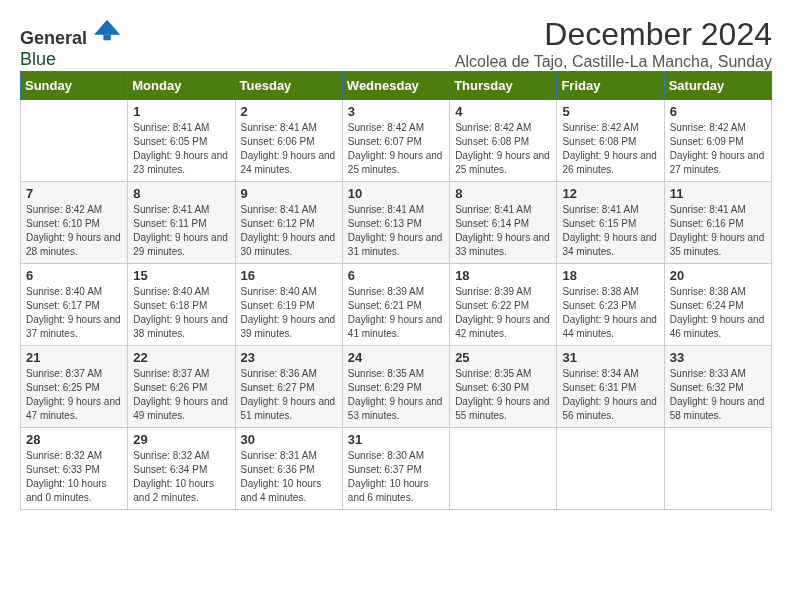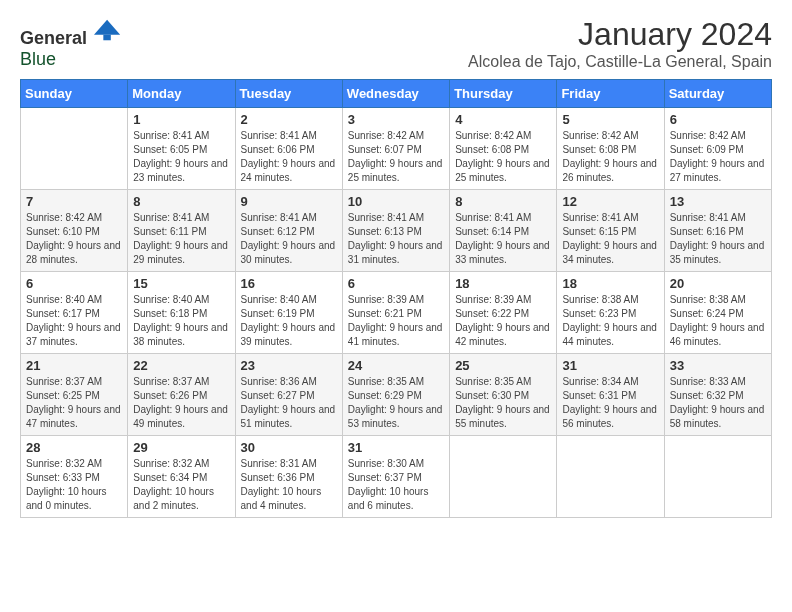--- a/index.html
+++ b/index.html
@@ -7,21 +7,20 @@
       font-family: Arial, sans-serif;
       background: #fff;
       width: 792px;
       min-height: 612px;
       padding: 16px 20px;
     }
     .header-section {
       display: flex;
       justify-content: space-between;
       align-items: flex-start;
-      margin-bottom: 8px;
     }
     .logo {
       display: flex;
       align-items: center;
     }
     .logo-text-general {
       font-size: 18px;
       font-weight: bold;
       color: #333;
     }
@@ -46,21 +45,21 @@
     .location-title {
       font-size: 16px;
       color: #555;
     }
     table {
       width: 100%;
       border-collapse: collapse;
       font-size: 11px;
     }
     thead tr {
-      background-color: #3b82f6;
+      background-color: #4d7c0f;
       color: #fff;
     }
     thead th {
       padding: 6px 4px;
       text-align: left;
       font-weight: bold;
       font-size: 13px;
       border: 1px solid #2E74B5;
     }
     tbody tr {
@@ -106,22 +105,22 @@
       <span class="logo-text-general">General</span>
       <svg class="logo-icon" viewBox="0 0 30 30">
         <polygon points="14,4 28,20 0,20" fill="#1a6bbf"></polygon>
         <rect x="10" y="20" width="8" height="6" fill="#1a6bbf"></rect>
       </svg>
       <br>
       <span class="logo-text-blue">Blue</span>
     </div>
   </div>
   <div class="title-section">
-    <div class="month-title">January 2024</div>
-    <div class="location-title">Alcolea de Tajo, Castille-La General, Spain</div>
+    <div class="month-title">December 2024</div>
+    <div class="location-title">Alcolea de Tajo, Castille-La Mancha, Sunday</div>
   </div>
 </div>
 
 <table>
   <thead>
     <tr>
     <th>Sunday</th>
         <th>Monday</th>
         <th>Tuesday</th>
         <th>Wednesday</th>
@@ -177,21 +176,21 @@
         </td>
         <td>
           <span class="day-number">8</span>
           <div class="day-info">Sunrise: 8:41 AM<br>Sunset: 6:14 PM<br>Daylight: 9 hours and 33 minutes.</div>
         </td>
         <td>
           <span class="day-number">12</span>
           <div class="day-info">Sunrise: 8:41 AM<br>Sunset: 6:15 PM<br>Daylight: 9 hours and 34 minutes.</div>
         </td>
         <td>
-          <span class="day-number">13</span>
+          <span class="day-number">11</span>
           <div class="day-info">Sunrise: 8:41 AM<br>Sunset: 6:16 PM<br>Daylight: 9 hours and 35 minutes.</div>
         </td>
       </tr>
       <tr>
         <td>
           <span class="day-number">6</span>
           <div class="day-info">Sunrise: 8:40 AM<br>Sunset: 6:17 PM<br>Daylight: 9 hours and 37 minutes.</div>
         </td>
         <td>
           <span class="day-number">15</span>

